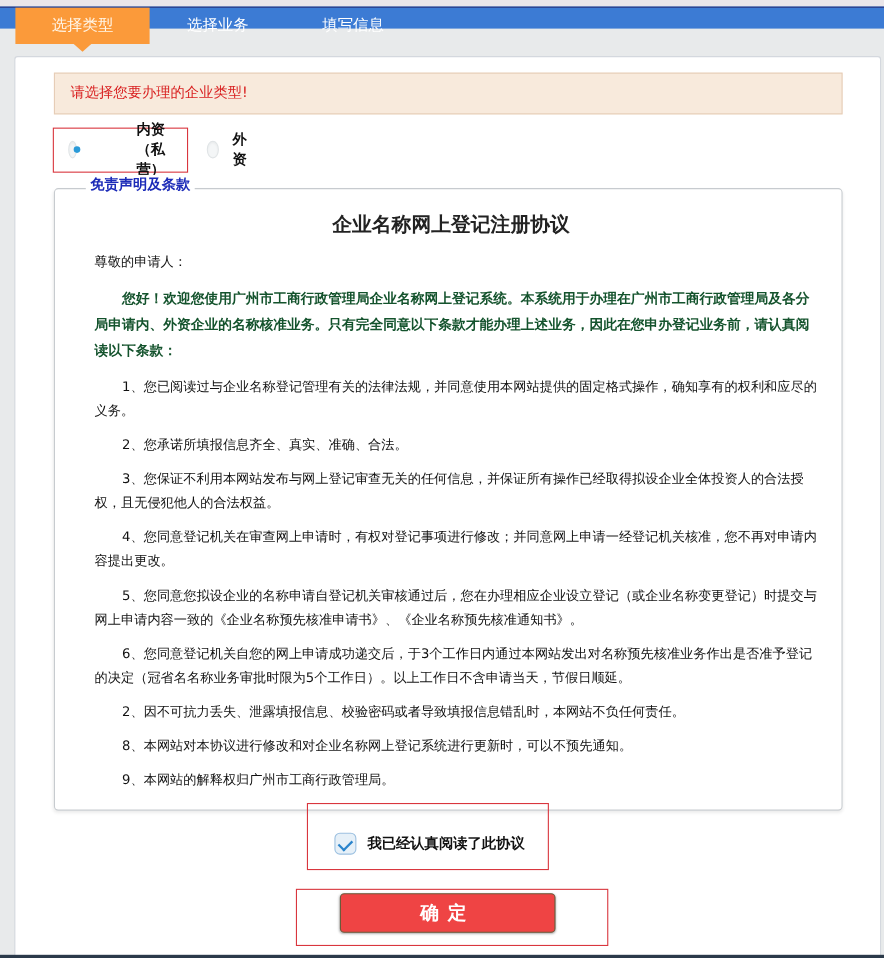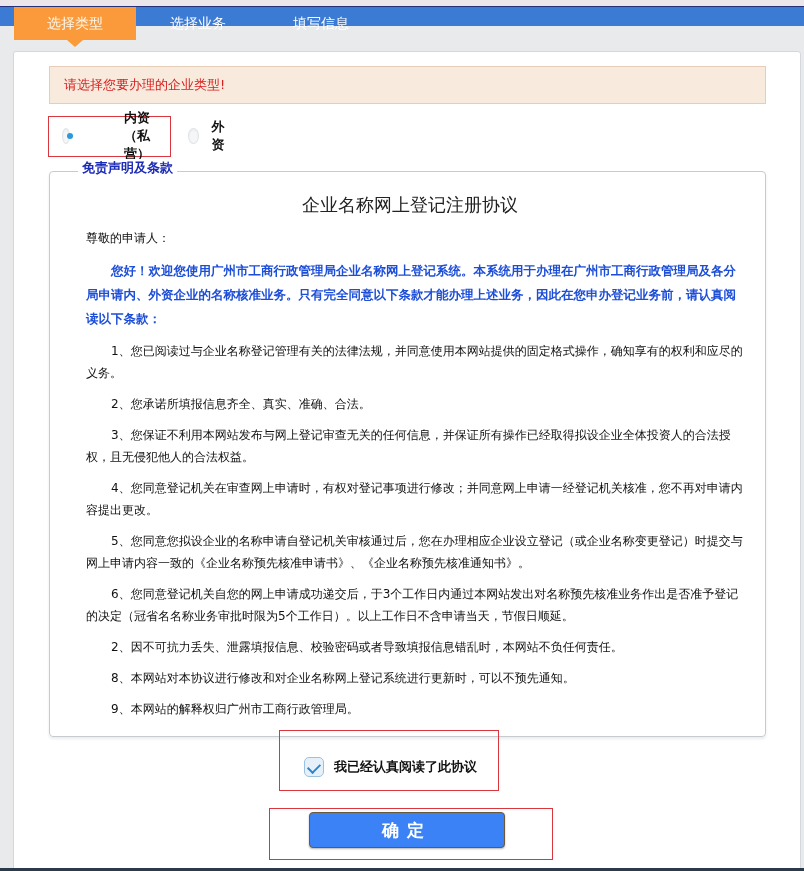--- a/index.html
+++ b/index.html
@@ -58,48 +58,48 @@
       box-shadow: 0 2px 3px rgba(0,0,0,0.08);
     }
     .legend {
       position: absolute; left: 78px; top: 159px; background: #fff;
       padding: 0 4px; color: #1c2bb8; font-weight: bold; font-size: 13px;
     }
     .agreement {
       position: absolute; left: 86px; top: 190px; width: 660px;
     }
     .agree-title {
-      text-align: center; font-size: 18px; font-weight: normal; color: #222;
+      text-align: center; font-size: 18px; font-weight: bold; color: #222;
       height: 30px; line-height: 30px; margin-left: -12px;
     }
     .greeting { margin-top: 8px; font-size: 12px; line-height: 20px; color: #111; }
     .intro {
       margin-top: 11px; font-size: 12.5px; font-weight: bold; line-height: 24px;
-      text-indent: 25px; color: #1d4ed8;
+      text-indent: 25px; color: #14532d;
     }
     .clause {
       margin-top: 9px; font-size: 12px; line-height: 22px; text-indent: 25px; color: #111;
     }
     .checkbox-row {
       position: absolute; left: 304px; top: 755px; height: 24px;
       display: flex; align-items: center; cursor: pointer;
     }
     .checkbox {
       width: 20px; height: 20px; border-radius: 5px;
       background: #e6f0f8; border: 1px solid #9cc0e0; position: relative;
     }
     .checkbox::after {
       content: ""; position: absolute; left: 5px; top: 3px; width: 6px; height: 10px;
       border-right: 2px solid #2a84cc; border-bottom: 2px solid #2a84cc;
       transform: rotate(45deg);
     }
     .checkbox-label { margin-left: 10px; font-weight: bold; font-size: 13px; color: #111; }
     .confirm-btn {
       position: absolute; left: 309px; top: 812px; width: 196px; height: 36px;
-      background: #3b82f6; border-radius: 4px; border: 1px solid #6b5a3a;
+      background: #ef4444; border-radius: 4px; border: 1px solid #6b5a3a;
       color: #ffffff; font-size: 17px; font-weight: bold; letter-spacing: 8px;
       text-align: center; line-height: 34px; cursor: pointer;
       box-shadow: 0 1px 2px rgba(0,0,0,0.3);
     }
     .bottom-line {
       position: absolute; left: 0; top: 868px; width: 804px; height: 3px; background: #2b3a4a;
     }
   </style>
 </head>
 <body>

